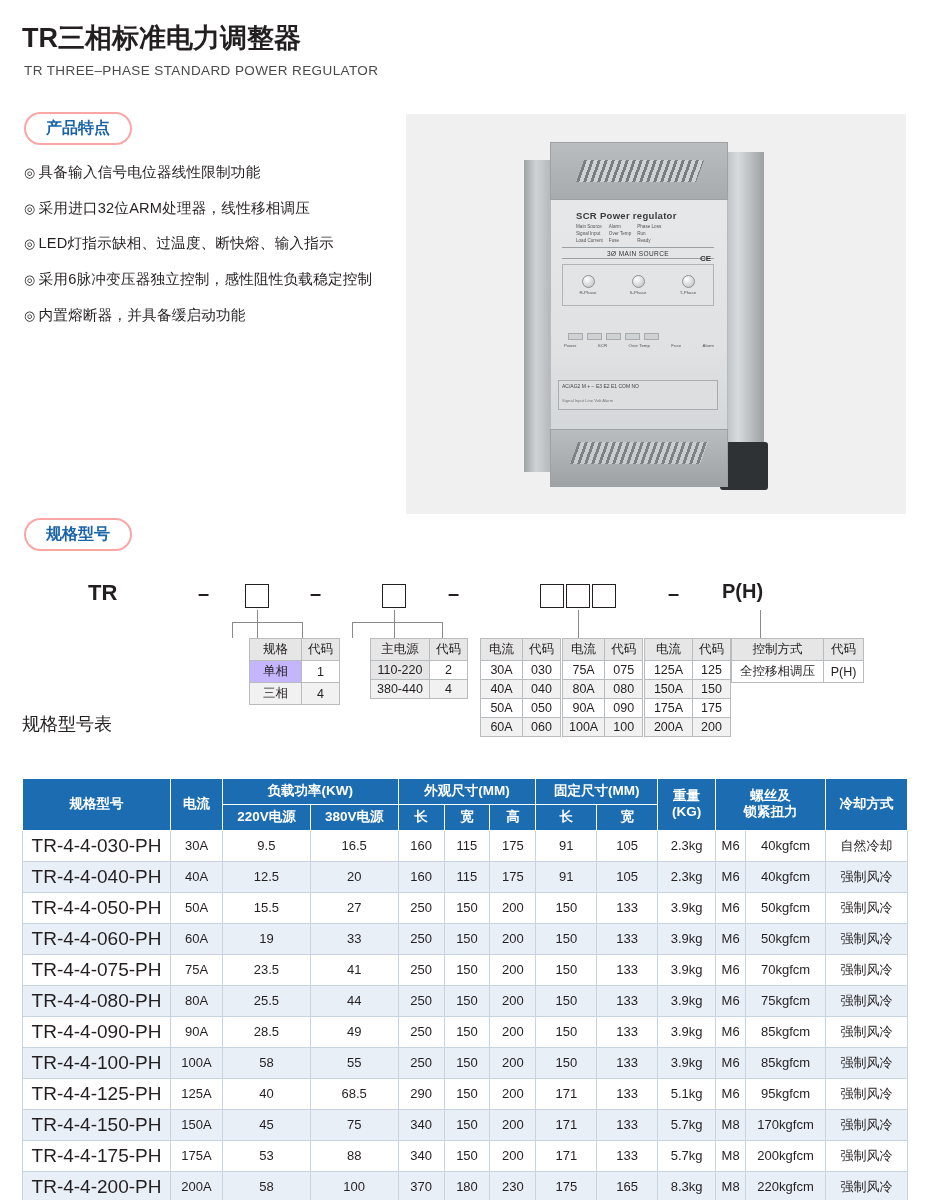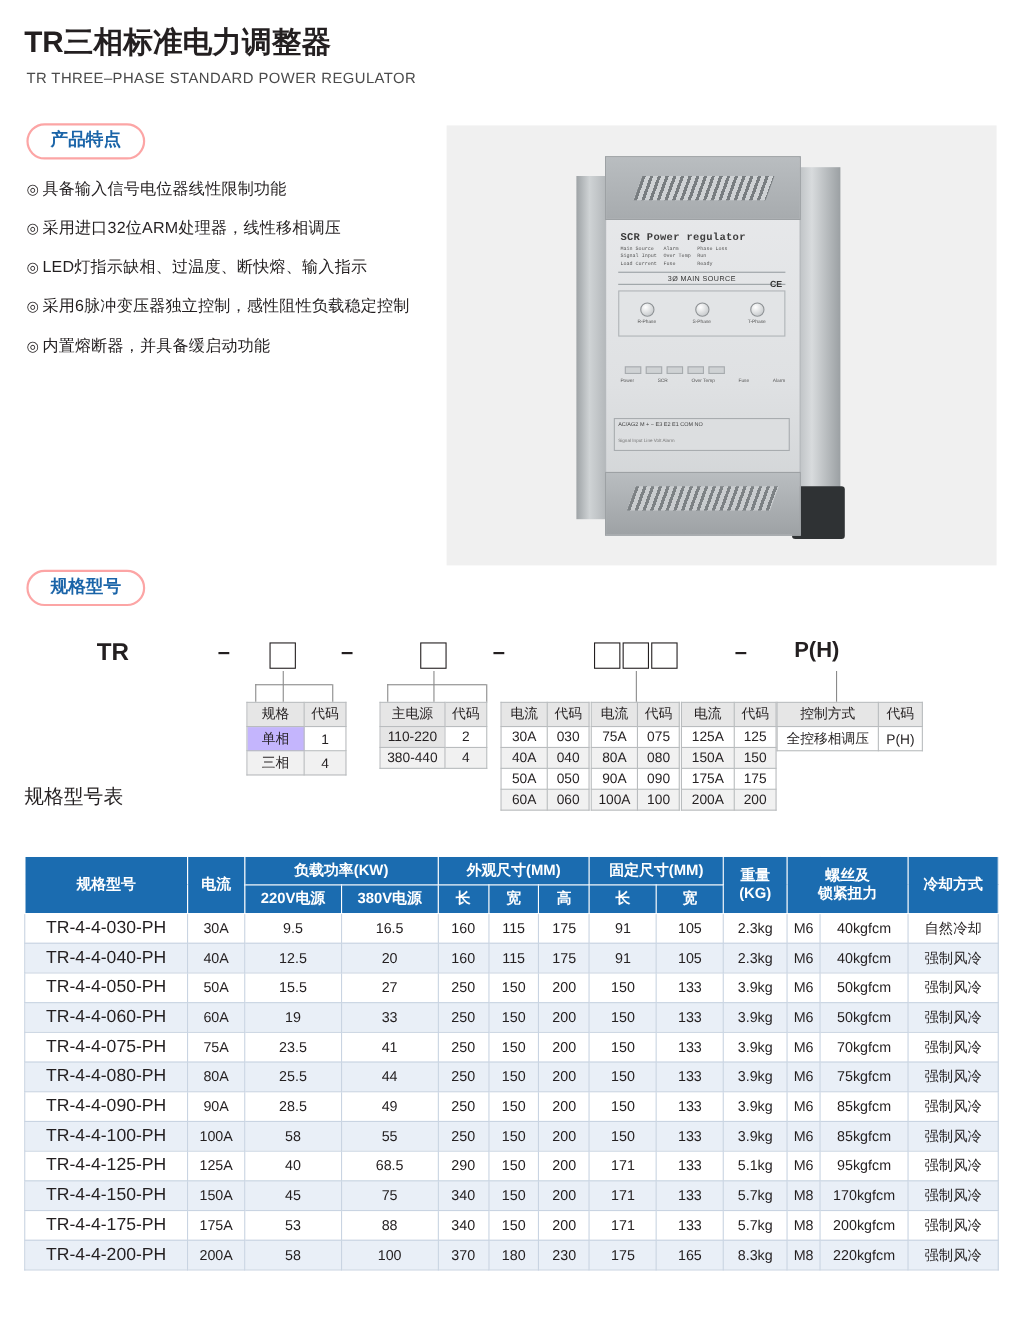--- a/index.html
+++ b/index.html
@@ -86,22 +86,22 @@
     background: linear-gradient(180deg,#b9bdc0 0%,#9ea2a5 100%);
     border: 1px solid #9da1a4;
   }
   .vents-bot {
     position: absolute; left: 50px; top: 300px; width: 130px; height: 22px;
     background: repeating-linear-gradient(90deg,#707578 0 3px,#d0d3d5 3px 7px);
     transform: skewX(-20deg);
     opacity: .8;
   }
   .panel-label {
-    position: absolute; left: 40px; top: 68px; width: 152px;
-    font-size: 7.5px; color: #3b3b3b; font-family: Liberation Mono, monospace;
+    position: absolute; left: 52px; top: 68px; width: 152px;
+    font-size: 7.5px; color: #3b3b3b;
   }
   .panel-label .big { font-size: 9.5px; font-weight: bold; letter-spacing: .3px; }
   .mini-grid {
     display: flex; gap: 6px; margin-top: 3px; font-size: 4.6px; color: #555;
   }
   .mini-grid div { line-height: 1.5; }
   .mid-band {
     position: absolute; left: 38px; top: 105px; width: 152px; height: 12px;
     border-top: 1px solid #9aa0a3; border-bottom: 1px solid #9aa0a3;
     font-size: 6.5px; text-align: center; color: #333; line-height: 12px;
@@ -150,21 +150,21 @@
   .code-tr { position: absolute; left: 88px; top: 10px; font-size: 22px; font-weight: bold; }
   .dash { position: absolute; font-size: 20px; color: #231f20; font-weight: bold; }
   .sqr {
     position: absolute; width: 24px; height: 24px; border: 1.6px solid #231f20;
   }
   .ph-label { position: absolute; left: 722px; top: 10px; font-size: 20px; font-weight: bold; }
 
   .leader { position: absolute; border-left: 1px solid #8a8a8a; }
   .leader-h { position: absolute; border-top: 1px solid #8a8a8a; }
 
-  .tbl { border-collapse: collapse; font-size: 12.5px; }
+  .tbl { border-collapse: collapse; font-size: 12.5px; margin-left: 25px; }
   .tbl td, .tbl th {
     border: 1px solid #b9bcbe; padding: 2px 6px; text-align: center;
     background: #f1f1f1; color: #231f20; white-space: nowrap;
   }
   .tbl th { font-weight: normal; background: #e6e6e6; }
 
   .mini-t { position: absolute; }
 
   .spec-table-title {
     position: absolute; left: 22px; top: 712px;
@@ -183,21 +183,21 @@
     color: #231f20;
   }
   table.main thead th {
     background: #1b6cb0; color: #ffffff; font-weight: bold; font-size: 13.5px;
     border: 1px solid #ffffff;
     line-height: 1.25;
   }
   table.main tbody tr:nth-child(odd) td { background: #ffffff; }
   table.main tbody tr:nth-child(even) td { background: #e9eff7; }
   table.main tbody td { border: 1px solid #c9d4e2; font-size: 13px; padding: 4px 2px; }
-  table.main tbody td.model { font-size: 16px; }
+  table.main tbody td.model { font-size: 19px; }
 </style>
 </head>
 <body>
 
 <div class="page">
 
   <div class="header">
     <div class="title-cn">TR三相标准电力调整器</div>
     <div class="title-en">TR THREE–PHASE STANDARD POWER REGULATOR</div>
   </div>

